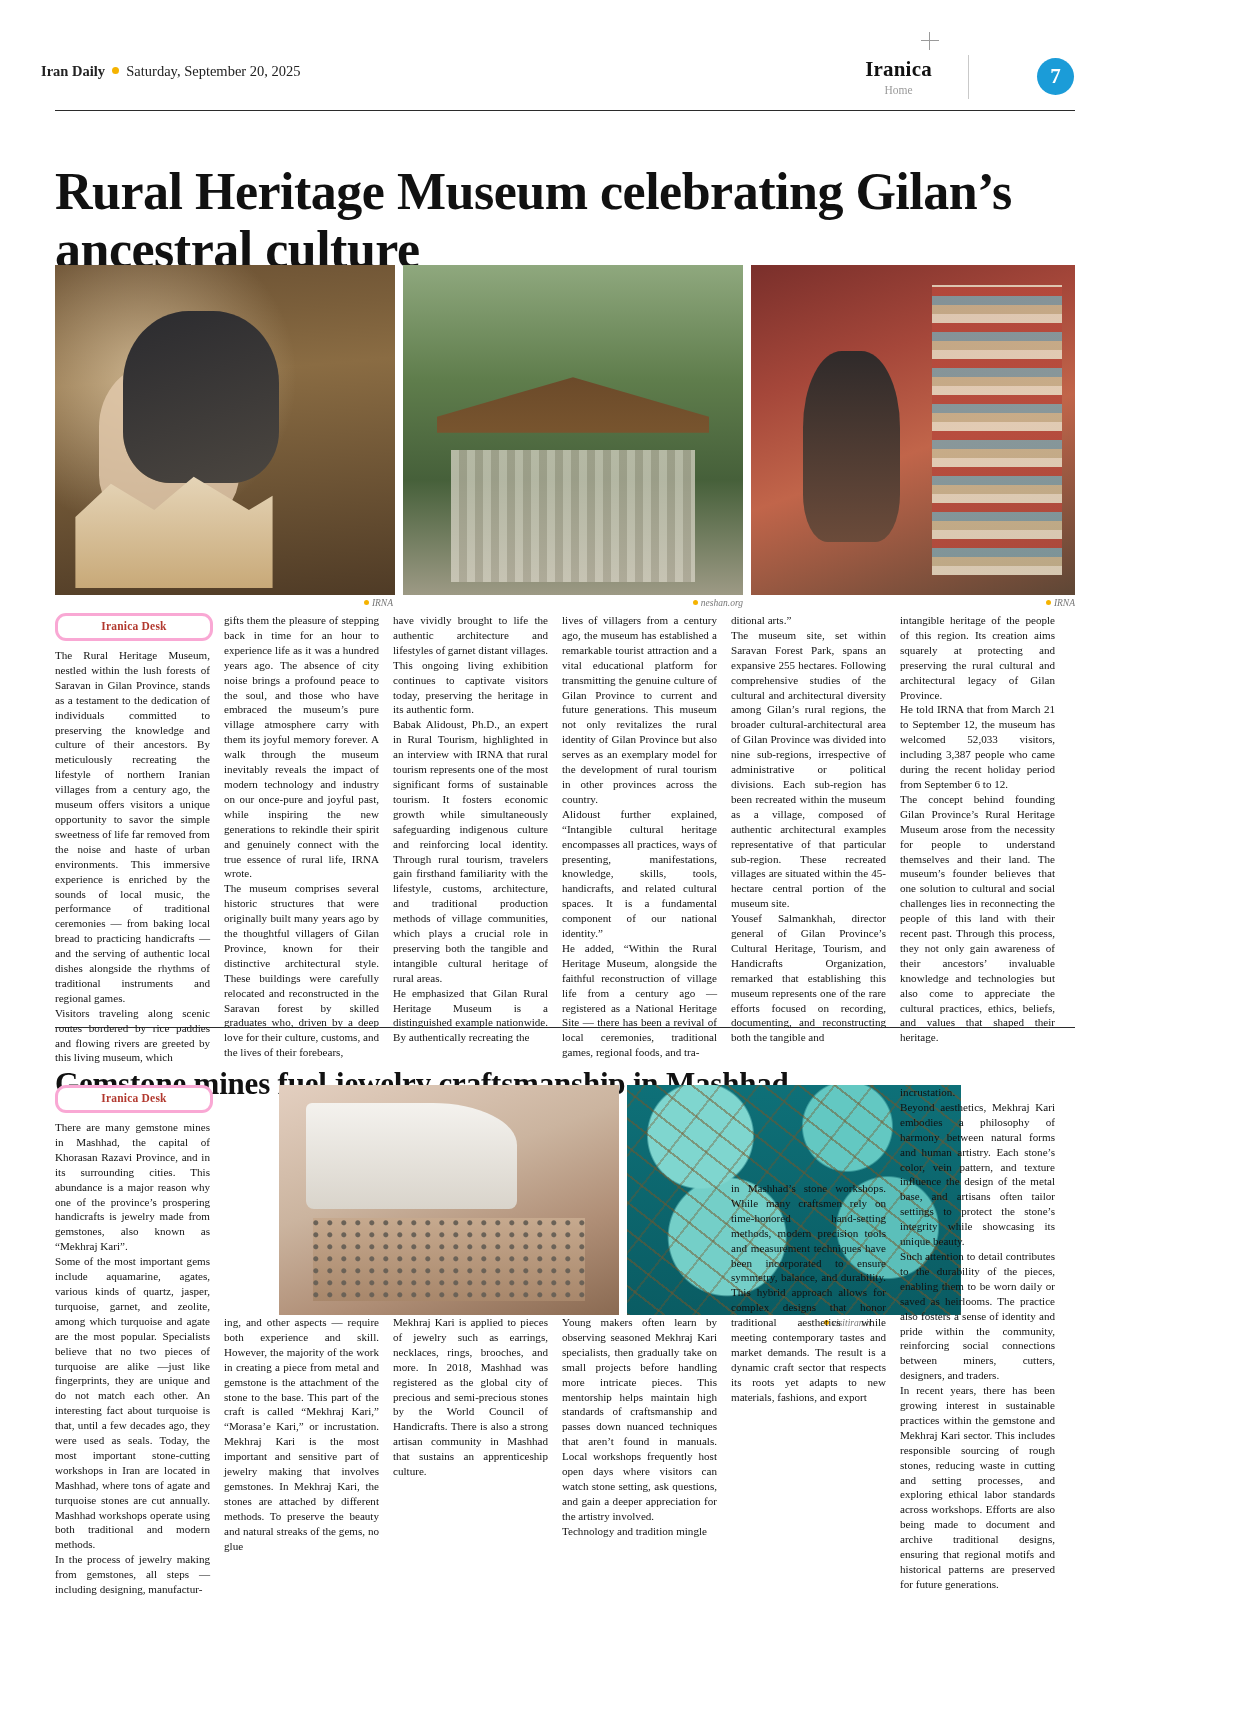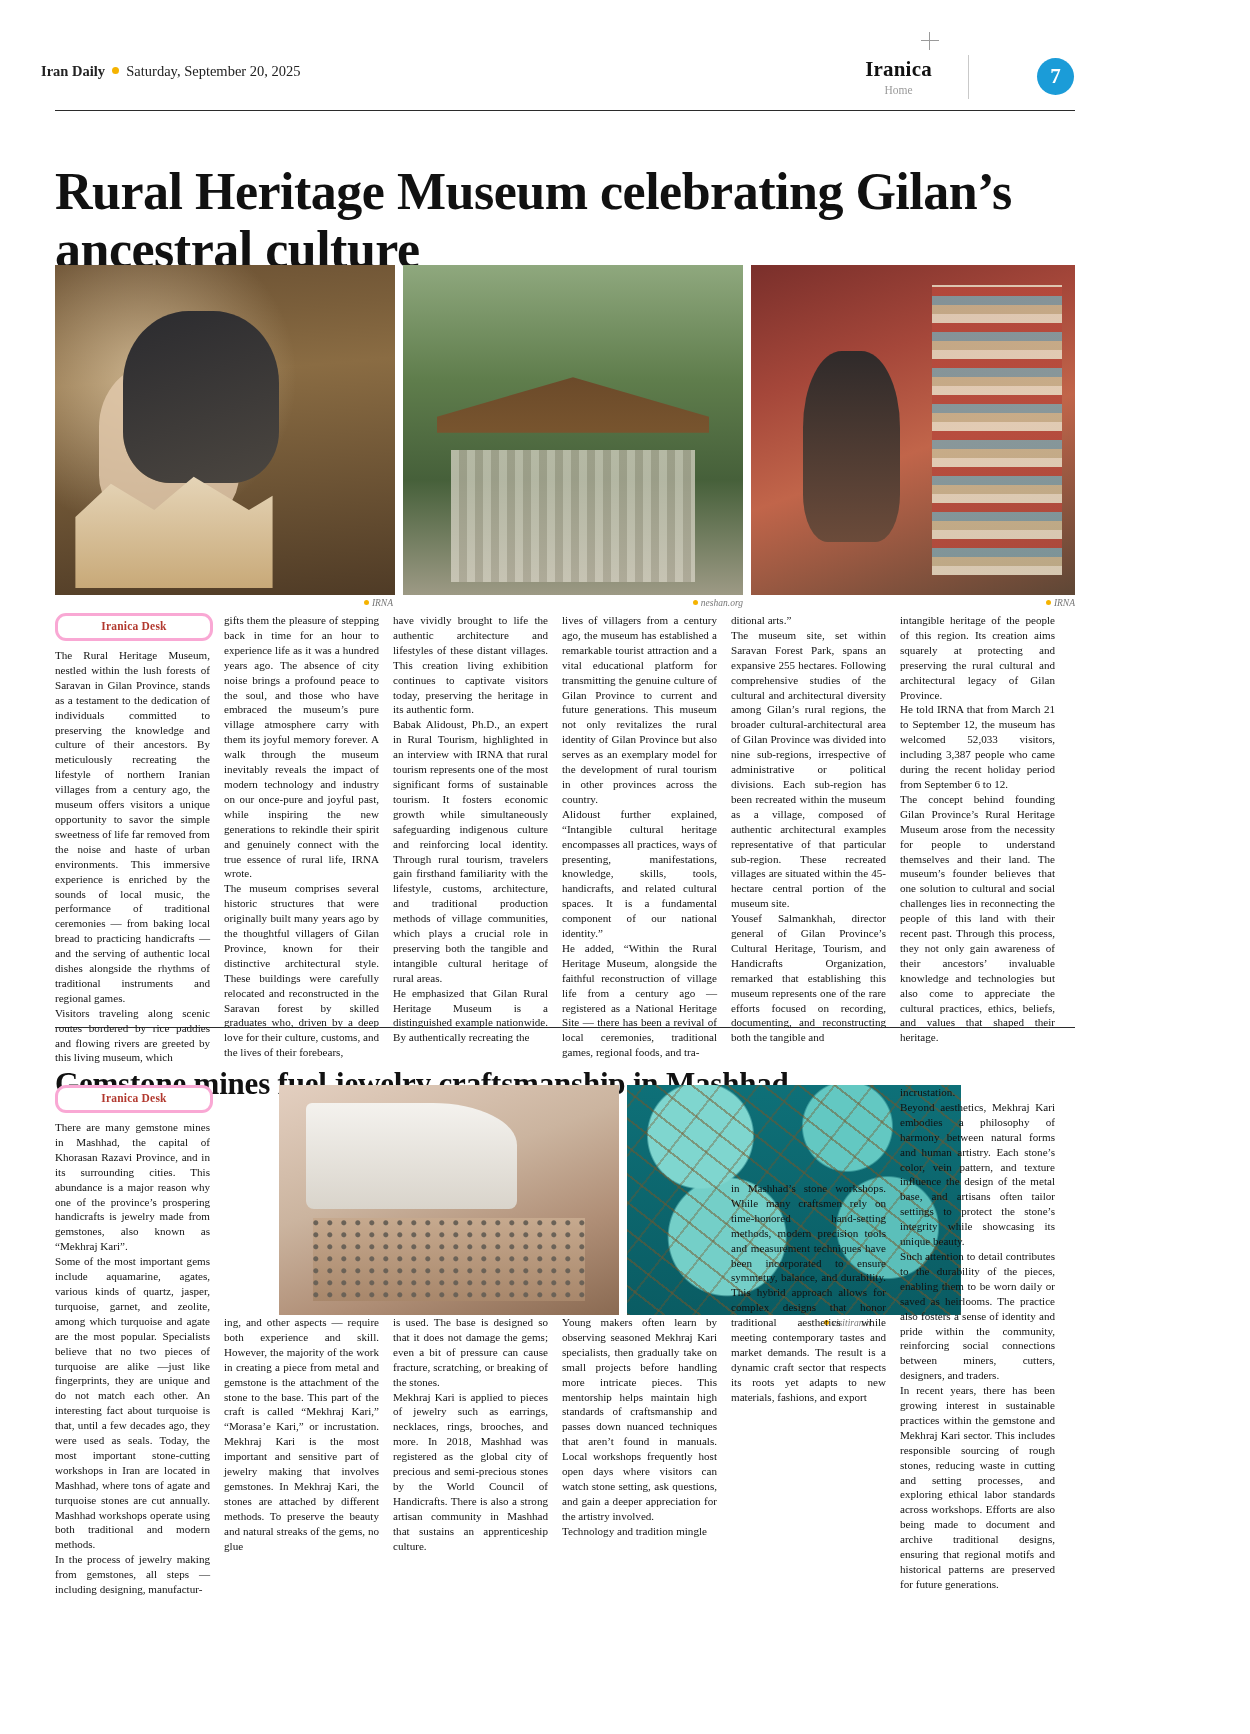--- a/index.html
+++ b/index.html
@@ -240,21 +240,21 @@
     <div class="col">
       <div class="byline">Iranica Desk</div>
       <p>The Rural Heritage Museum, nestled within the lush forests of Saravan in Gilan Province, stands as a testament to the dedication of individuals committed to preserving the knowledge and culture of their ancestors. By meticulously recreating the lifestyle of northern Iranian villages from a century ago, the museum offers visitors a unique opportunity to savor the simple sweetness of life far removed from the noise and haste of urban environments. This immersive experience is enriched by the sounds of local music, the performance of traditional ceremonies — from baking local bread to practicing handicrafts — and the serving of authentic local dishes alongside the rhythms of traditional instruments and regional games.</p>
         <p>Visitors traveling along scenic routes bordered by rice paddies and flowing rivers are greeted by this living museum, which</p>
     </div>
     <div class="col">
         <p>gifts them the pleasure of stepping back in time for an hour to experience life as it was a hundred years ago. The absence of city noise brings a profound peace to the soul, and those who have embraced the museum’s pure village atmosphere carry with them its joyful memory forever. A walk through the museum inevitably reveals the impact of modern technology and industry on our once-pure and joyful past, while inspiring the new generations to rekindle their spirit and genuinely connect with the true essence of rural life, IRNA wrote.</p>
         <p>The museum comprises several historic structures that were originally built many years ago by the thoughtful villagers of Gilan Province, known for their distinctive architectural style. These buildings were carefully relocated and reconstructed in the Saravan forest by skilled graduates who, driven by a deep love for their culture, customs, and the lives of their forebears,</p>
       </div>
     <div class="col">
-        <p>have vividly brought to life the authentic architecture and lifestyles of these distant villages. This creation living exhibition continues to captivate visitors today, preserving the heritage in its authentic form.</p>
+        <p>have vividly brought to life the authentic architecture and lifestyles of garnet distant villages. This ongoing living exhibition continues to captivate visitors today, preserving the heritage in its authentic form.</p>
         <p>Babak Alidoust, Ph.D., an expert in Rural Tourism, highlighted in an interview with IRNA that rural tourism represents one of the most significant forms of sustainable tourism. It fosters economic growth while simultaneously safeguarding indigenous culture and reinforcing local identity. Through rural tourism, travelers gain firsthand familiarity with the lifestyle, customs, architecture, and traditional production methods of village communities, which plays a crucial role in preserving both the tangible and intangible cultural heritage of rural areas.</p>
         <p>He emphasized that Gilan Rural Heritage Museum is a distinguished example nationwide. By authentically recreating the</p>
       </div>
     <div class="col">
         <p>lives of villagers from a century ago, the museum has established a remarkable tourist attraction and a vital educational platform for transmitting the genuine culture of Gilan Province to current and future generations. This museum not only revitalizes the rural identity of Gilan Province but also serves as an exemplary model for the development of rural tourism in other provinces across the country.</p>
         <p>Alidoust further explained, “Intangible cultural heritage encompasses all practices, ways of presenting, manifestations, knowledge, skills, tools, handicrafts, and related cultural spaces. It is a fundamental component of our national identity.”</p>
         <p>He added, “Within the Rural Heritage Museum, alongside the faithful reconstruction of village life from a century ago — registered as a National Heritage Site — there has been a revival of local ceremonies, traditional games, regional foods, and tra-</p>
       </div>
     <div class="col">
         <p>ditional arts.”</p>
@@ -286,21 +286,20 @@
     <div class="col">
       <div class="byline">Iranica Desk</div>
       <p>There are many gemstone mines in Mashhad, the capital of Khorasan Razavi Province, and in its surrounding cities. This abundance is a major reason why one of the province’s prospering handicrafts is jewelry made from gemstones, also known as “Mekhraj Kari”.</p>
         <p>Some of the most important gems include aquamarine, agates, various kinds of quartz, jasper, turquoise, garnet, and zeolite, among which turquoise and agate are the most popular. Specialists believe that no two pieces of turquoise are alike —just like fingerprints, they are unique and do not match each other. An interesting fact about turquoise is that, until a few decades ago, they were used as seals. Today, the most important stone-cutting workshops in Iran are located in Mashhad, where tons of agate and turquoise stones are cut annually. Mashhad workshops operate using both traditional and modern methods.</p>
         <p>In the process of jewelry making from gemstones, all steps — including designing, manufactur-</p>
     </div>
     <div class="col" style="padding-top:230px;">
         <p>ing, and other aspects — require both experience and skill. However, the majority of the work in creating a piece from metal and gemstone is the attachment of the stone to the base. This part of the craft is called “Mekhraj Kari,” “Morasa’e Kari,” or incrustation. Mekhraj Kari is the most important and sensitive part of jewelry making that involves gemstones. In Mekhraj Kari, the stones are attached by different methods. To preserve the beauty and natural streaks of the gems, no glue</p>
       </div>
     <div class="col" style="padding-top:230px;">
-        <p>is used. The base is designed so that it does not damage the gems; even a bit of pressure can cause fracture, scratching, or breaking of the stones.</p>
         <p>Mekhraj Kari is applied to pieces of jewelry such as earrings, necklaces, rings, brooches, and more. In 2018, Mashhad was registered as the global city of precious and semi-precious stones by the World Council of Handicrafts. There is also a strong artisan community in Mashhad that sustains an apprenticeship culture.</p>
       </div>
     <div class="col" style="padding-top:230px;">
         <p>Young makers often learn by observing seasoned Mekhraj Kari specialists, then gradually take on small projects before handling more intricate pieces. This mentorship helps maintain high standards of craftsmanship and passes down nuanced techniques that aren’t found in manuals. Local workshops frequently host open days where visitors can watch stone setting, ask questions, and gain a deeper appreciation for the artistry involved.</p>
         <p>Technology and tradition mingle</p>
       </div>
     <div class="col" style="padding-top:96px;">
         <p>in Mashhad’s stone workshops. While many craftsmen rely on time-honored hand-setting methods, modern precision tools and measurement techniques have been incorporated to ensure symmetry, balance, and durability. This hybrid approach allows for complex designs that honor traditional aesthetics while meeting contemporary tastes and market demands. The result is a dynamic craft sector that respects its roots yet adapts to new materials, fashions, and export</p>
       </div>
     <div class="col">

